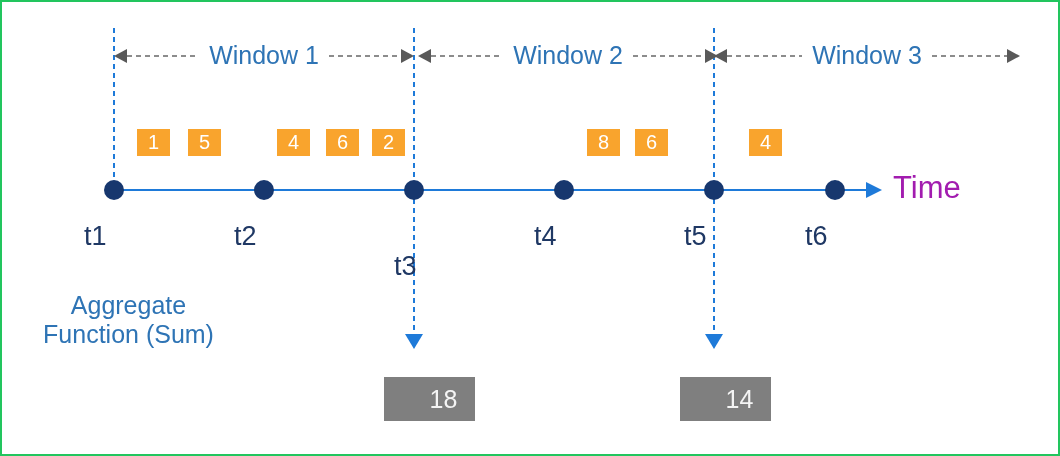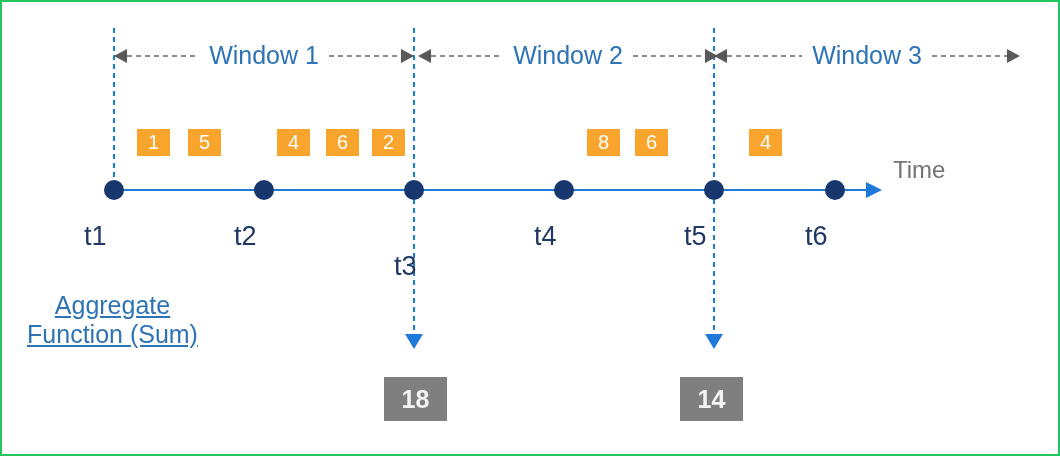--- a/index.html
+++ b/index.html
@@ -20,36 +20,36 @@
   .win-3{left:712px;width:306px;text-align:right;}
   .hdash{flex:1;height:2px;
     background:repeating-linear-gradient(to right,#8c8c8c 0 5px,transparent 5px 9px);}
   .tri-left{width:0;height:0;border-top:7px solid transparent;border-bottom:7px solid transparent;border-right:13px solid #595959;}
   .tri-right{width:0;height:0;border-top:7px solid transparent;border-bottom:7px solid transparent;border-left:13px solid #595959;}
   .win-label{font-size:25px;font-weight:300;color:#2e74b5;margin:0 10px;white-space:nowrap;}
   
   .axis{position:absolute;left:112px;top:187px;width:753px;height:2px;background:#1e7ad9;}
   .axis-arrow{position:absolute;left:864px;top:180px;width:0;height:0;
     border-top:8px solid transparent;border-bottom:8px solid transparent;border-left:16px solid #1e7ad9;}
-  .time-label{position:absolute;left:891px;top:154px;font-size:24px;font-weight:300;color:#737373;}
+  .time-label{position:absolute;left:891px;top:168px;font-size:31px;font-weight:300;color:#a21caf;}
   .dot{position:absolute;top:178px;width:20px;height:20px;border-radius:50%;background:#17376e;}
   .tick{position:absolute;top:219px;width:60px;font-size:27px;font-weight:300;color:#1f3864;}
   
   .event{position:absolute;top:127px;width:33px;height:27px;background:#f9a42d;color:#fff;
     display:flex;align-items:center;justify-content:center;font-size:20px;font-weight:300;}
   
   .down-arrow{position:absolute;top:332px;width:0;height:0;
     border-left:9px solid transparent;border-right:9px solid transparent;border-top:15px solid #1e7ad9;}
   .da-t3{left:403px;} .da-t5{left:703px;}
   .outbox{position:absolute;top:375px;width:63px;height:44px;background:#7f7f7f;color:#f4f4f4;
-    display:flex;align-items:center;justify-content:center;font-size:25px;font-weight:700;}
+    display:flex;align-items:center;justify-content:center;font-size:25px;font-weight:400;padding-left:28px;}
   .ob-t3{left:382px;} .ob-t5{left:678px;}
   
-  .agg{position:absolute;left:18px;top:289px;width:185px;text-align:center;
-    font-size:25px;font-weight:300;line-height:29px;color:#2e74b5;text-decoration:underline;}
+  .agg{position:absolute;left:34px;top:289px;width:185px;text-align:center;
+    font-size:25px;font-weight:300;line-height:29px;color:#2e74b5;}
   .outlabel{position:absolute;left:36px;top:379px;font-size:27px;font-weight:300;color:#2e74b5;white-space:nowrap;}
 </style>
 </head>
 <body>
 
 <div class="canvas">
 
   <div class="vline v-t1"></div>
   <div class="vline v-t3"></div>
   <div class="vline v-t5"></div>

